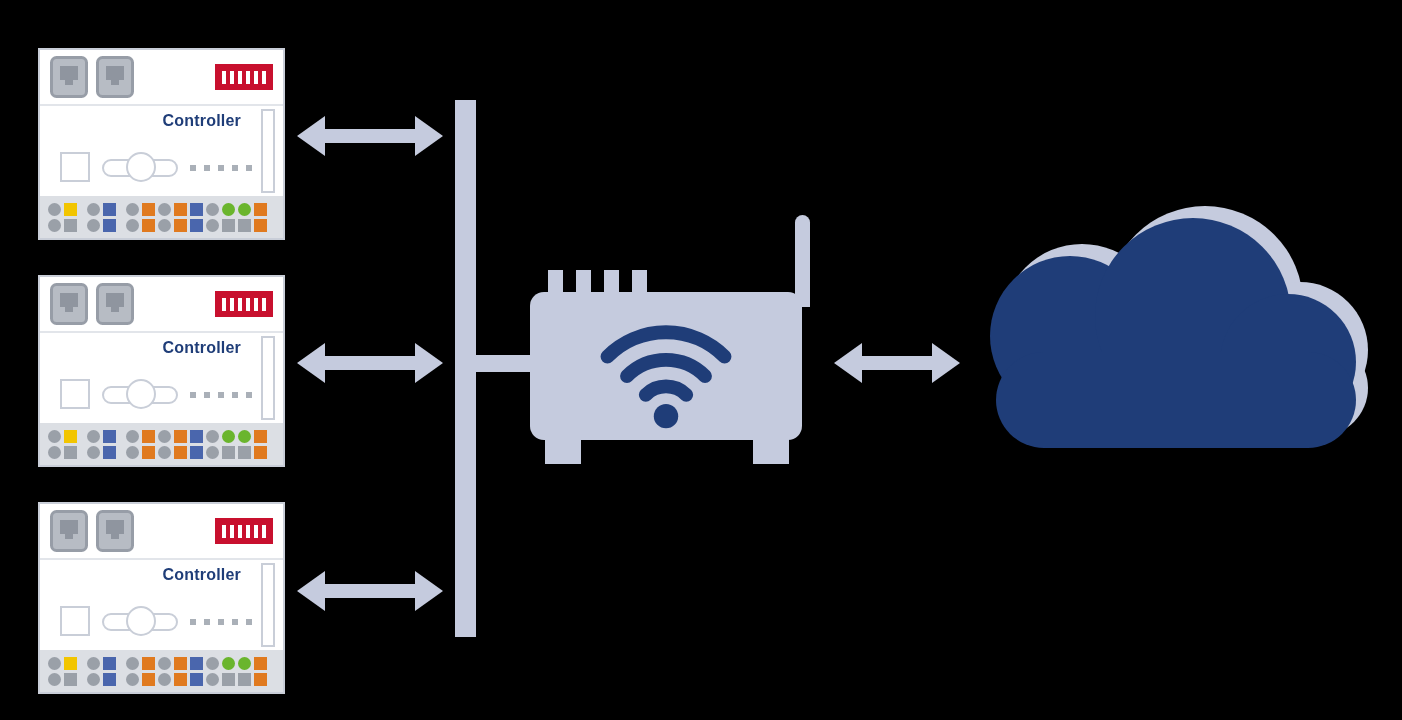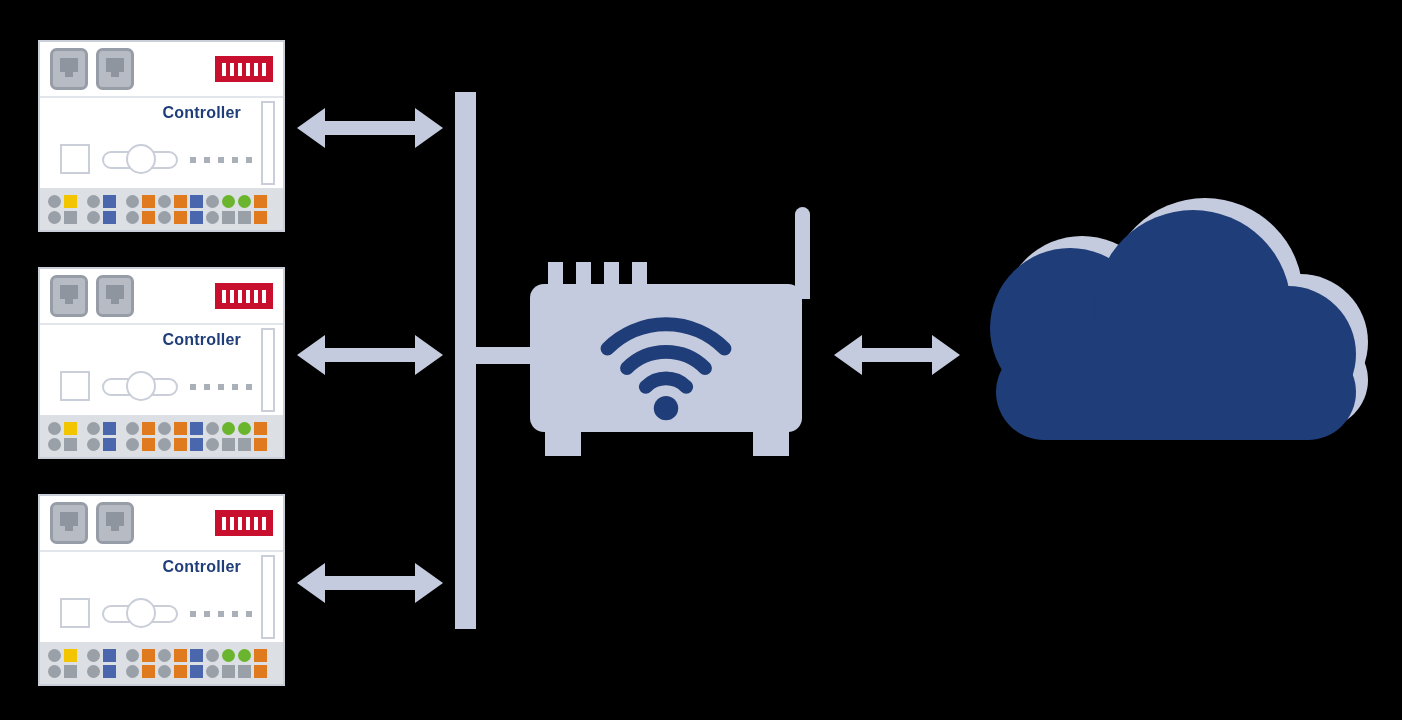--- a/index.html
+++ b/index.html
@@ -3,21 +3,21 @@
 <meta charset="utf-8">
 <style>
   * { margin:0; padding:0; box-sizing:border-box; }
   html,body { width:1402px; height:720px; }
   body {
     background:#000;
     font-family:"Liberation Sans", sans-serif;
     position:relative;
     overflow:hidden;
   }
-  .canvas { position:absolute; top:0; left:0; width:1402px; height:592px; background:var(--background,#000); }
+  .canvas { position:absolute; top:8px; left:0; width:1402px; height:592px; background:var(--background,#000); }
 
   
   .controller-slot { position:absolute; left:38px; width:247px; height:192px; }
   #slot-1 { top:40px; } #slot-2 { top:267px; } #slot-3 { top:494px; }
 
   .controller { width:100%; height:100%; background:#fff; border:2px solid var(--device-border,#c9ced8); display:flex; flex-direction:column; }
   .ctl-top { height:56px; display:flex; align-items:center; padding:0 10px; gap:8px; border-bottom:2px solid var(--device-line,#e2e5ea); }
   .port { width:38px; height:42px; display:block; }
   .dip { margin-left:auto; width:58px; height:26px; background:var(--dip-red,#c8102e); display:flex; align-items:center; justify-content:center; gap:4px; }
   .dip span { width:4px; height:13px; background:#fff; display:block; }

